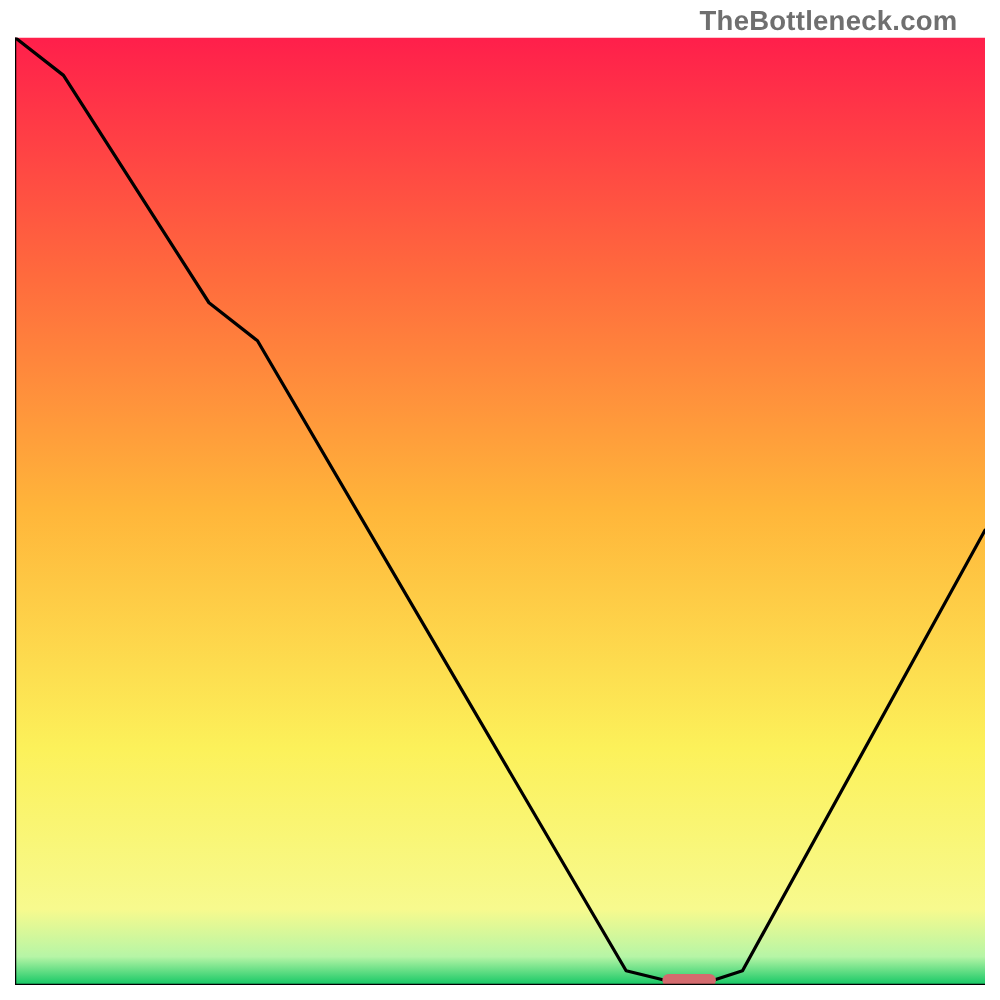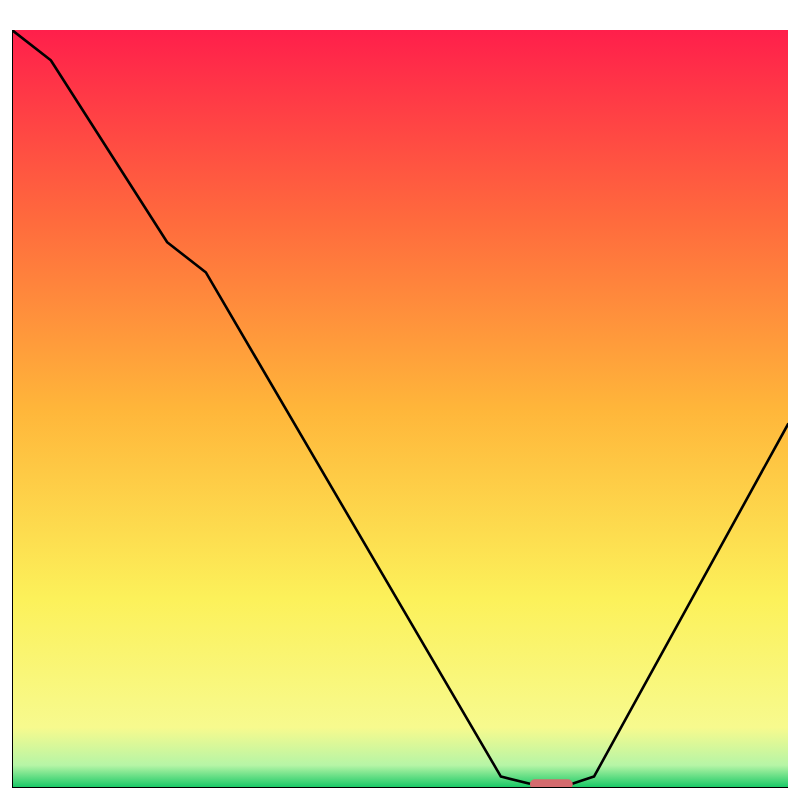--- a/index.html
+++ b/index.html
@@ -27,20 +27,21 @@
     width: 776px;
     height: 758px;
   }
   .plot-area svg { display: block; }
 </style>
 </head>
 <body>
 
 <div class="chart-container">
 
+  <div class="watermark">TheBottleneck.com</div>
 
   <div class="plot-area">
     <svg id="plot-svg" width="776" height="758" viewBox="0 0 776 758">
       <defs>
         <linearGradient id="bg-grad" x1="0" y1="0" x2="0" y2="1">
           <stop offset="0%" stop-color="#ff1f4b"></stop>
           <stop offset="25%" stop-color="#ff6a3d"></stop>
           <stop offset="50%" stop-color="#ffb63a"></stop>
           <stop offset="75%" stop-color="#fcf15a"></stop>
           <stop offset="92%" stop-color="#f7fa8e"></stop>

